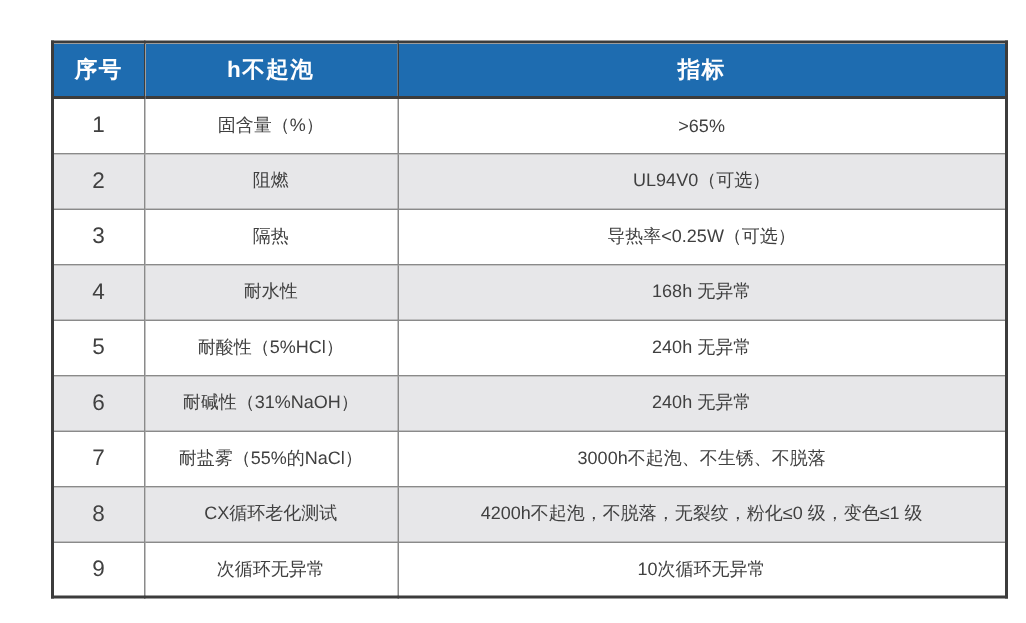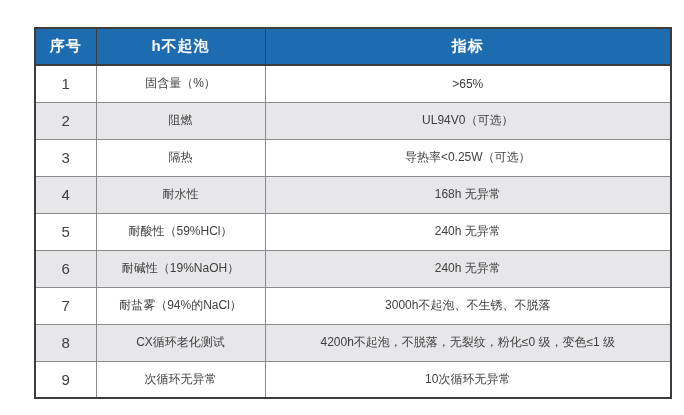--- a/index.html
+++ b/index.html
@@ -91,31 +91,31 @@
         <td class="cell-item">隔热</td>
         <td class="cell-spec">导热率&lt;0.25W（可选）</td>
       </tr>
       <tr>
         <td class="cell-no">4</td>
         <td class="cell-item">耐水性</td>
         <td class="cell-spec">168h 无异常</td>
       </tr>
       <tr>
         <td class="cell-no">5</td>
-        <td class="cell-item">耐酸性（59%HCl）</td>
+        <td class="cell-item">耐酸性（5%HCl）</td>
         <td class="cell-spec">240h 无异常</td>
       </tr>
       <tr>
         <td class="cell-no">6</td>
-        <td class="cell-item">耐碱性（19%NaOH）</td>
+        <td class="cell-item">耐碱性（31%NaOH）</td>
         <td class="cell-spec">240h 无异常</td>
       </tr>
       <tr>
         <td class="cell-no">7</td>
-        <td class="cell-item">耐盐雾（94%的NaCl）</td>
+        <td class="cell-item">耐盐雾（55%的NaCl）</td>
         <td class="cell-spec">3000h不起泡、不生锈、不脱落</td>
       </tr>
       <tr>
         <td class="cell-no">8</td>
         <td class="cell-item">CX循环老化测试</td>
         <td class="cell-spec">4200h不起泡，不脱落，无裂纹，粉化≤0 级，变色≤1 级</td>
       </tr>
       <tr>
         <td class="cell-no">9</td>
         <td class="cell-item">次循环无异常</td>

